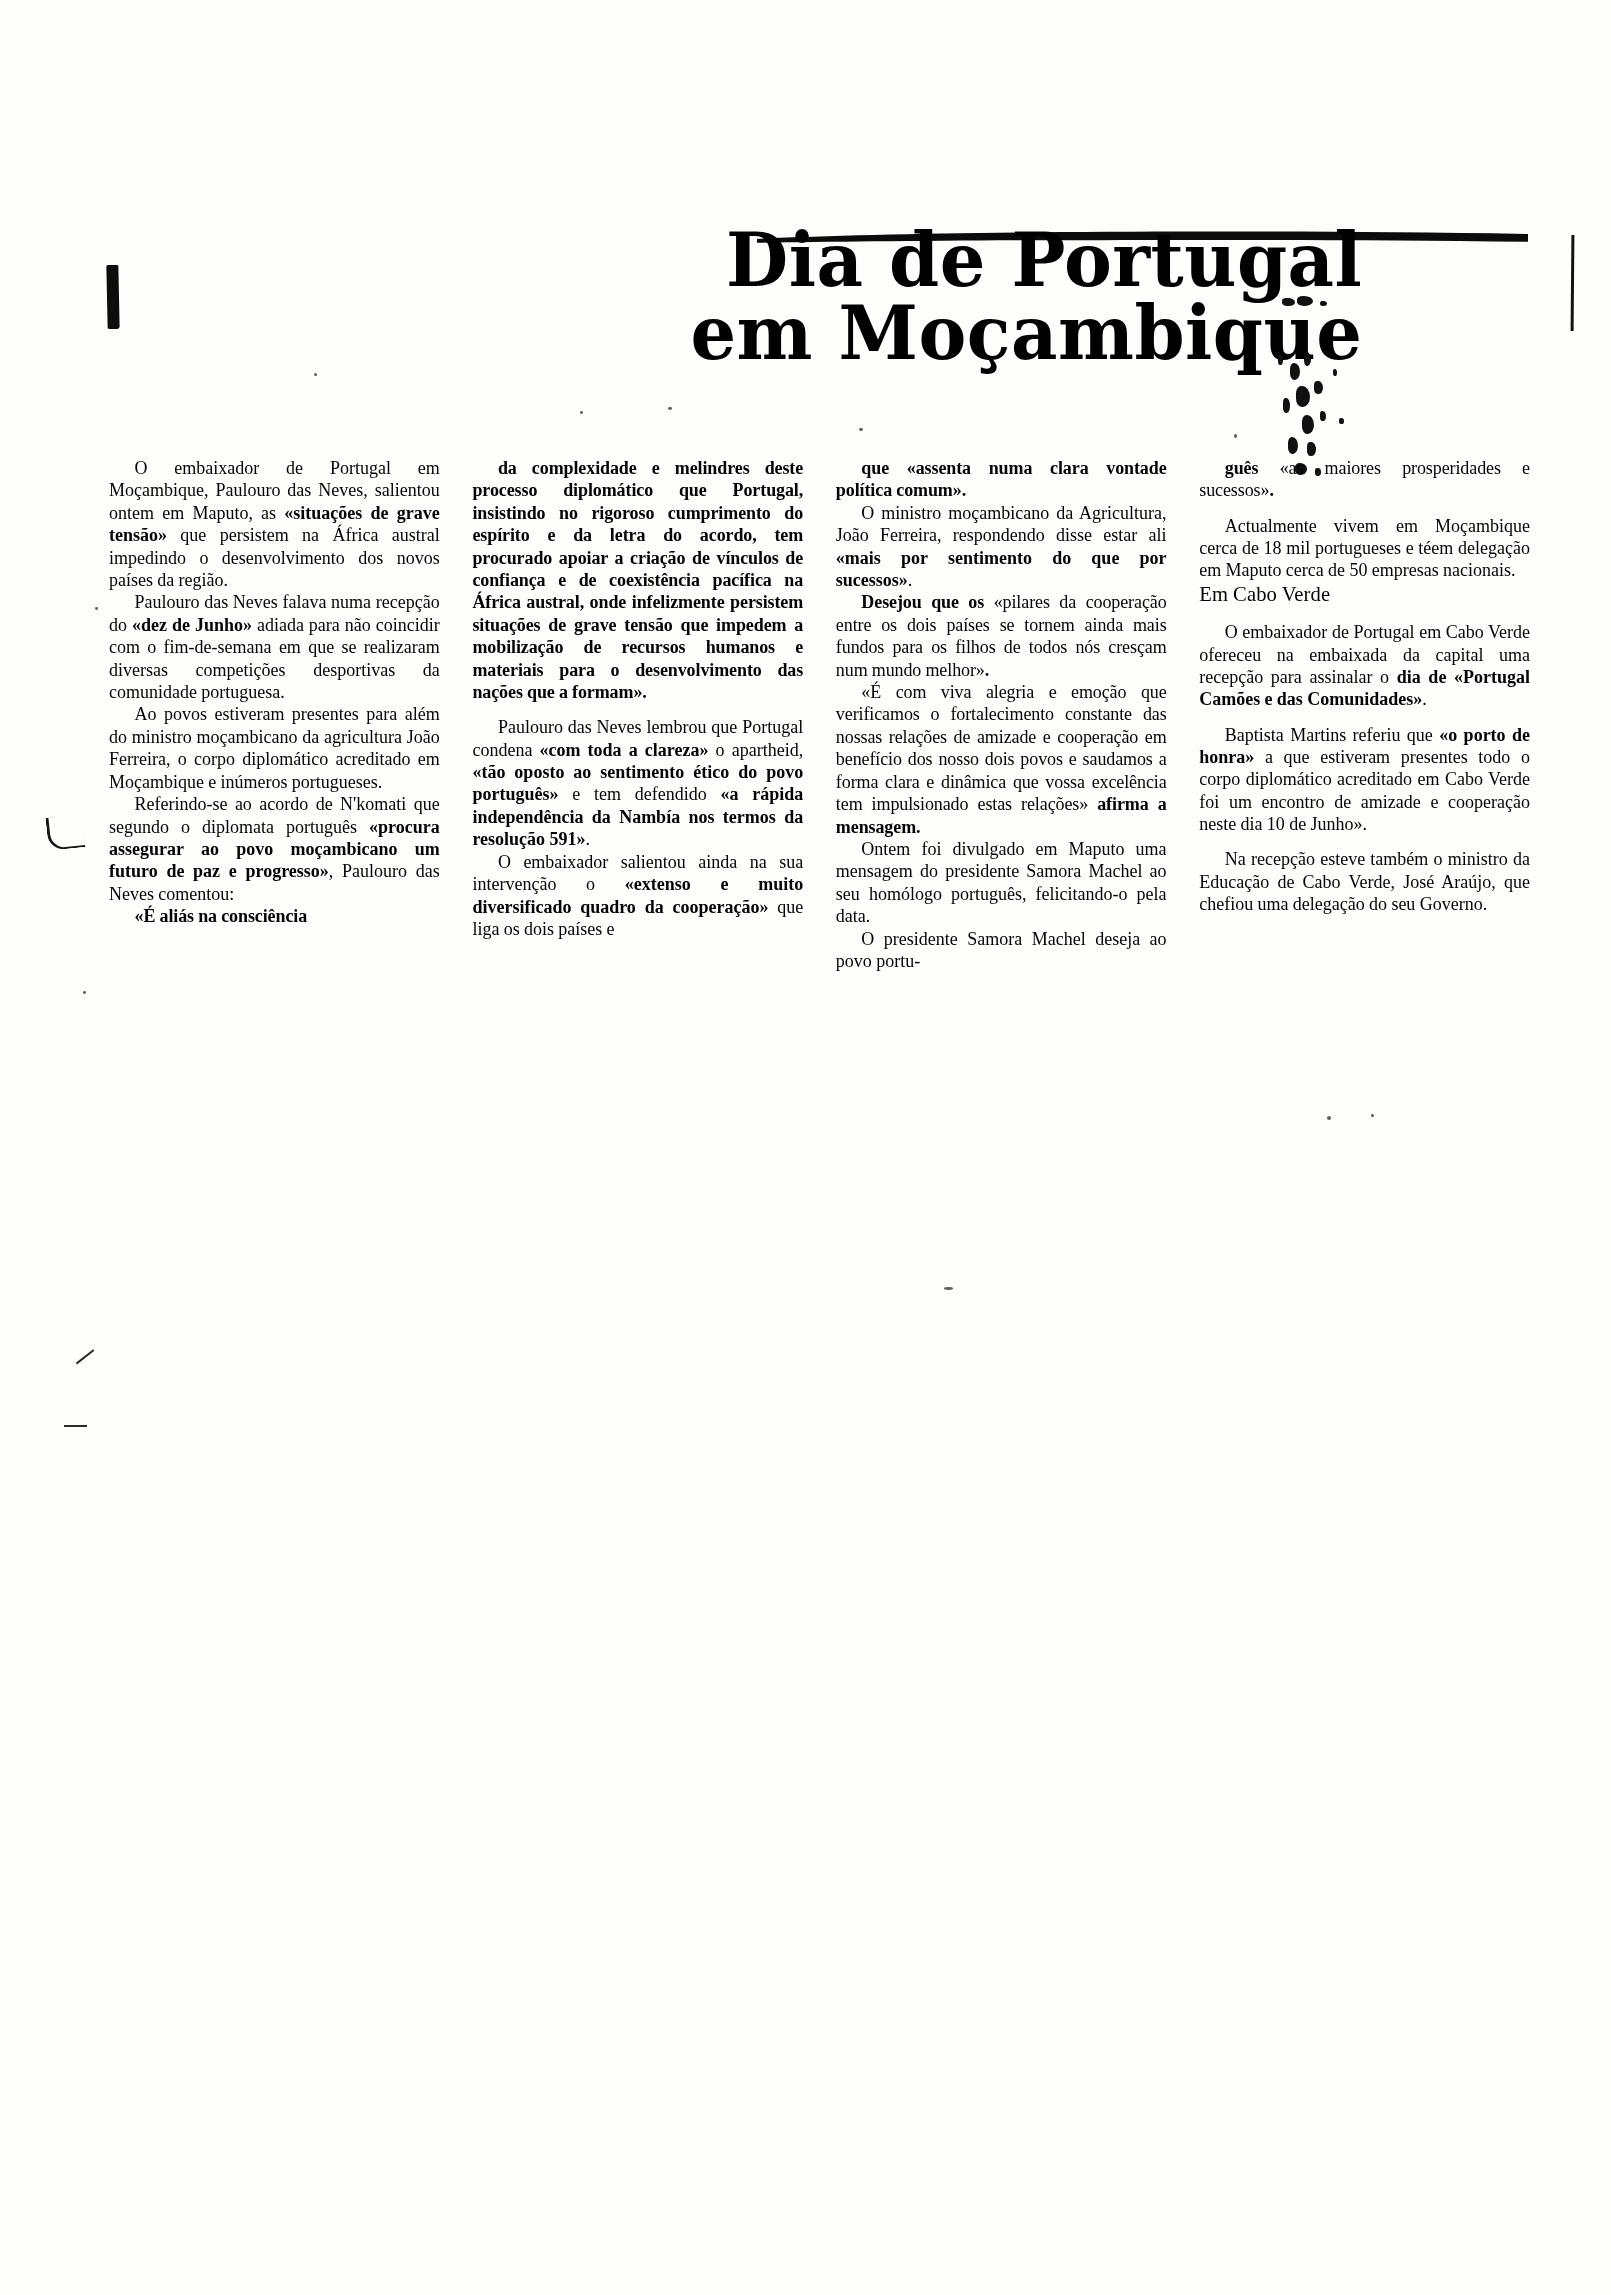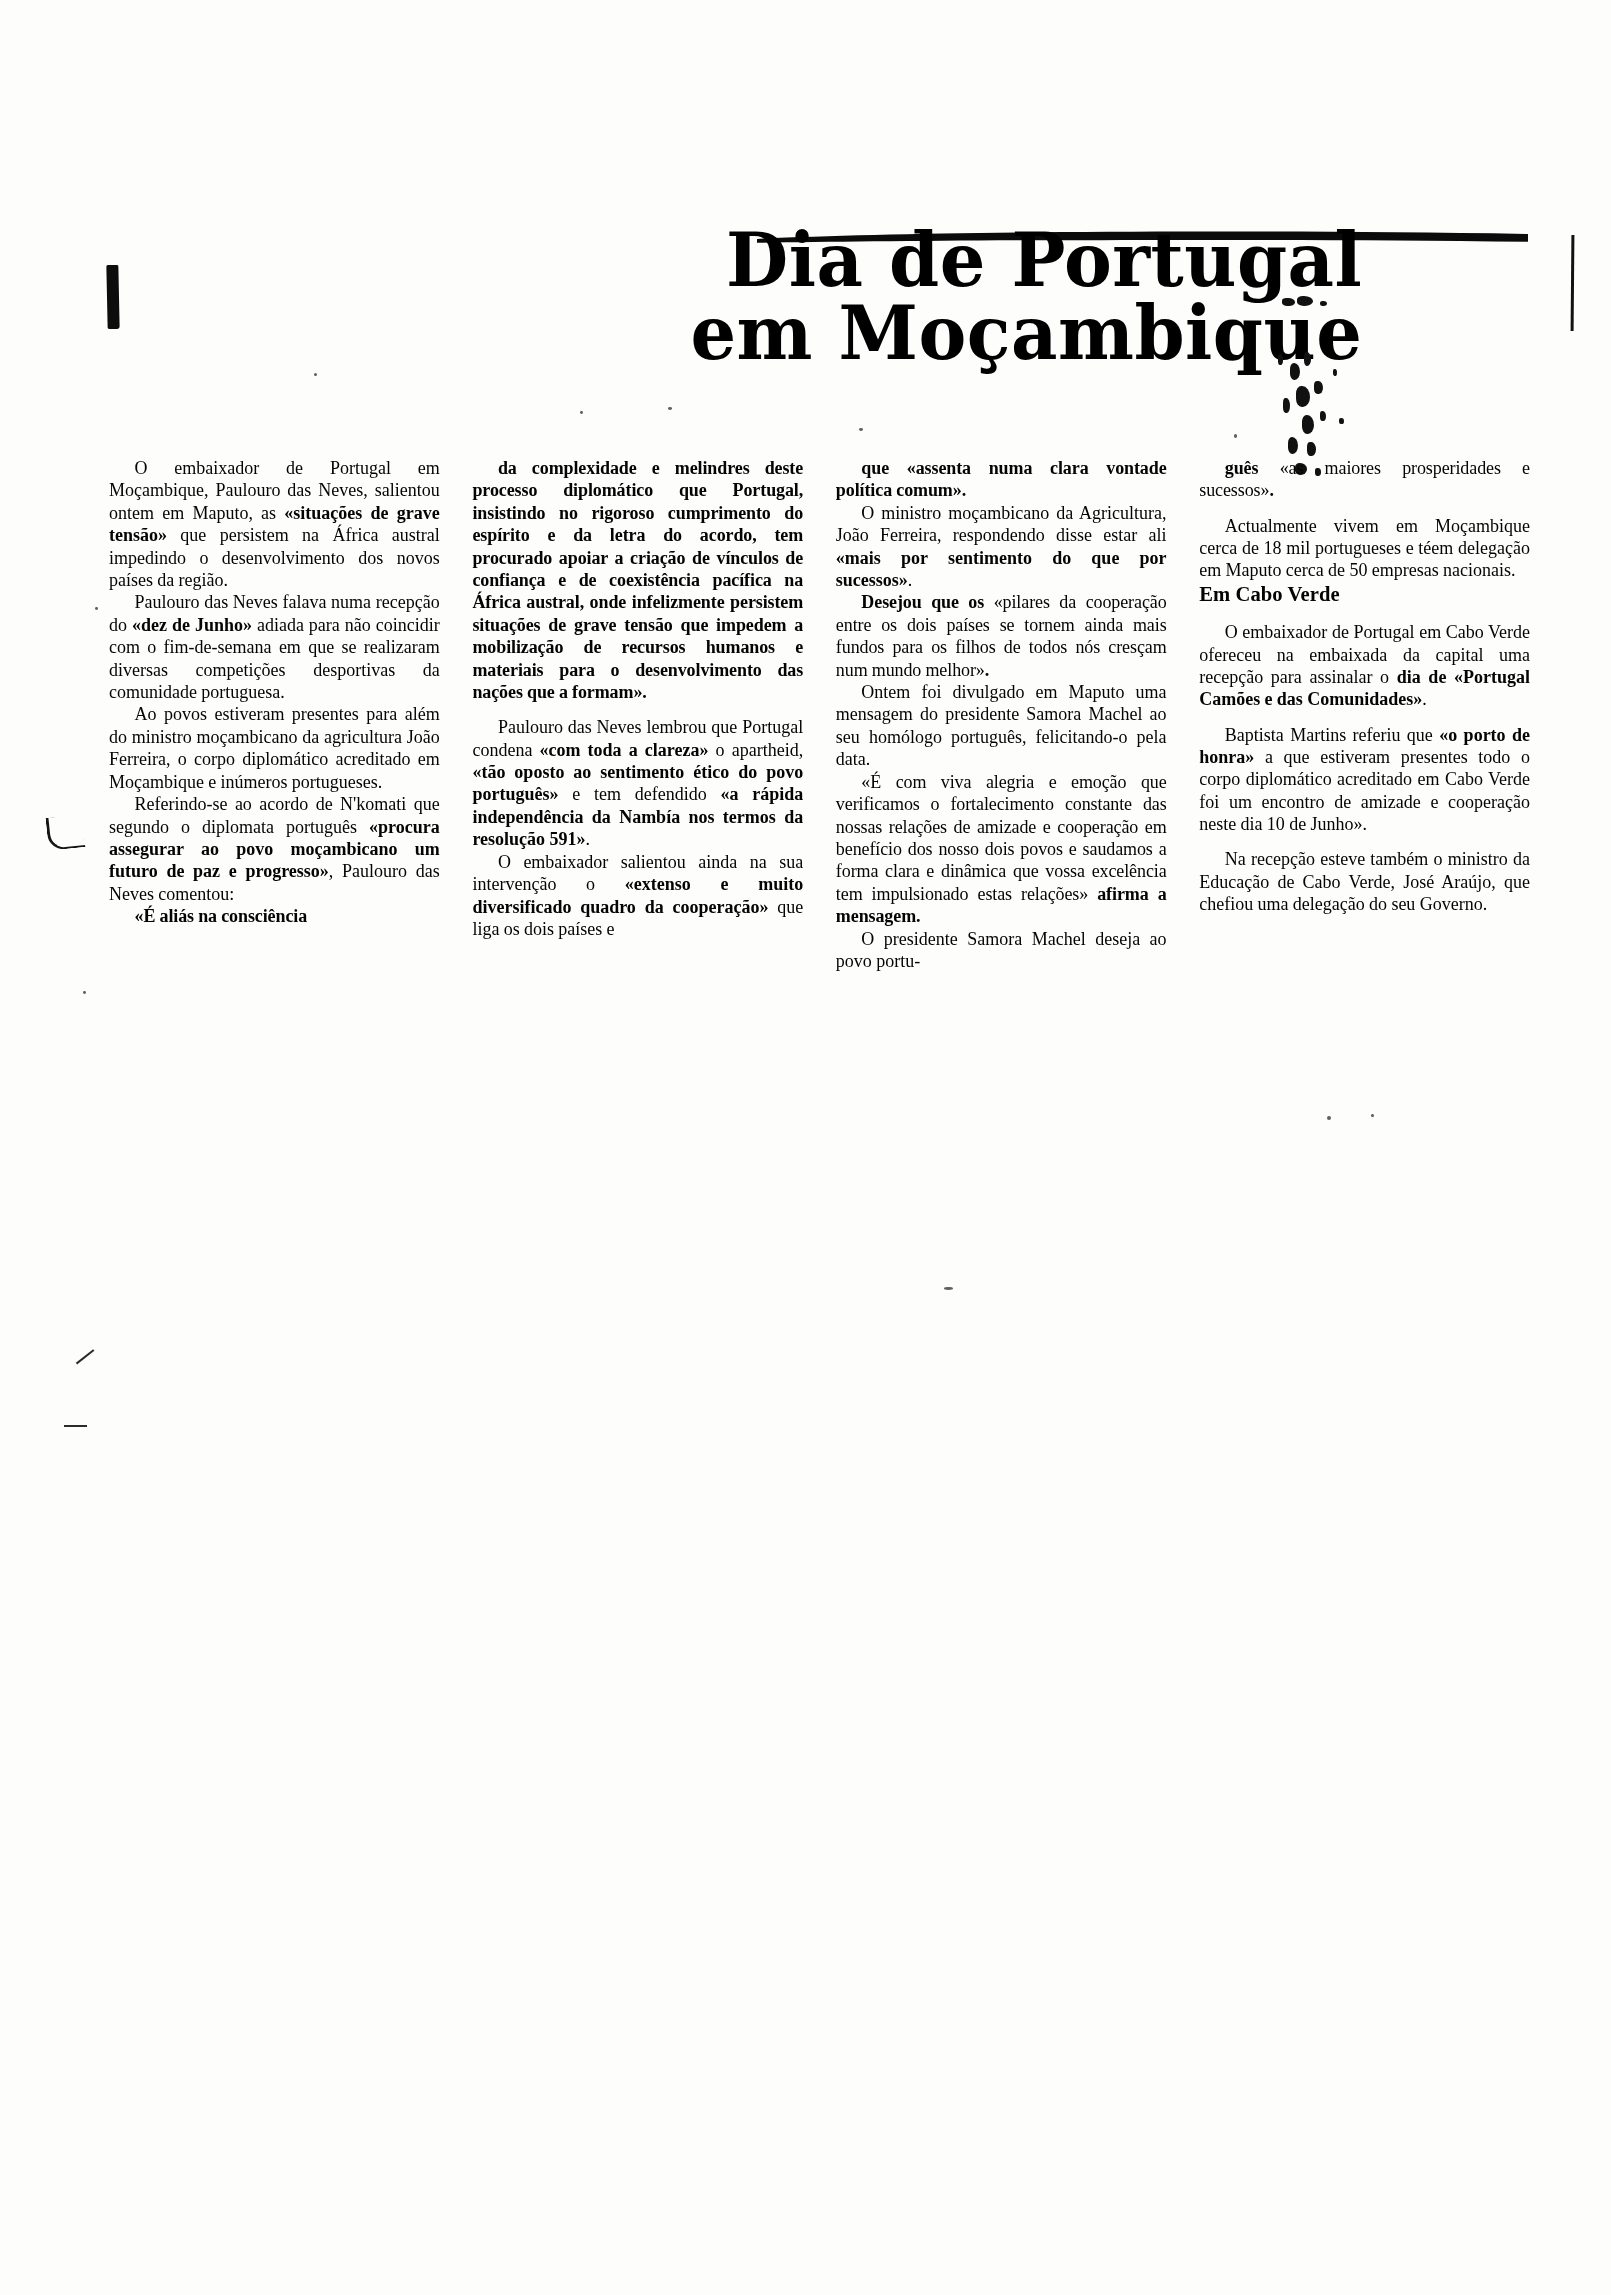--- a/index.html
+++ b/index.html
@@ -158,21 +158,21 @@
   .wt-normal { font-weight: 400; }
   .wt-bold   { font-weight: 700; letter-spacing: -0.1px; }
 
   .par-gap { margin-top: 12.8px !important; }
 
   
   b.q { font-weight: 700; }
   span.r { font-weight: 400; }
 
   .subhead {
-    font-weight: 700;
+    font-weight: 400;
     font-size: 20.6px;
     line-height: 1.2em;
     margin: 20.6px 0 14.7px 0;
     text-indent: 0;
     letter-spacing: 0.1px;
   }
 
   
   #article-columns, #headline-block {
     filter: contrast(1.12);
@@ -266,25 +266,25 @@
     <div class="news-column">
       <p class="col-par wt-bold">
         <span>que «assenta numa clara vontade política comum».</span>
       </p>
       <p class="col-par wt-normal">
         <span>O ministro moçambicano da Agricultura, João Ferreira, respondendo disse estar ali <b class="q">«mais por sentimento do que por sucessos»</b>.</span>
       </p>
       <p class="col-par wt-bold">
         <span>Desejou que os <span class="r">«pilares da cooperação entre os dois países se tornem ainda mais fundos para os filhos de todos nós cresçam num mundo melhor»</span>.</span>
       </p>
+      <p class="col-par wt-bold">
+        <span><span class="r">«É com viva alegria e emoção que verificamos o fortalecimento constante das nossas relações de amizade e cooperação em benefício dos nosso dois povos e saudamos a forma clara e dinâmica que vossa excelência tem impulsionado estas relações»</span> afirma a mensagem.</span>
+      </p>
       <p class="col-par wt-normal">
         <span>Ontem foi divulgado em Maputo uma mensagem do presidente Samora Machel ao seu homólogo português, felicitando-o pela data.</span>
-      </p>
-      <p class="col-par wt-bold">
-        <span><span class="r">«É com viva alegria e emoção que verificamos o fortalecimento constante das nossas relações de amizade e cooperação em benefício dos nosso dois povos e saudamos a forma clara e dinâmica que vossa excelência tem impulsionado estas relações»</span> afirma a mensagem.</span>
       </p>
       <p class="col-par wt-normal">
         <span>O presidente Samora Machel deseja ao povo portu-</span>
       </p>
     </div>
 
     <div class="news-column">
       <p class="col-par wt-bold">
         <span>guês <span class="r">«as maiores prosperidades e sucessos»</span>.</span>
       </p>

